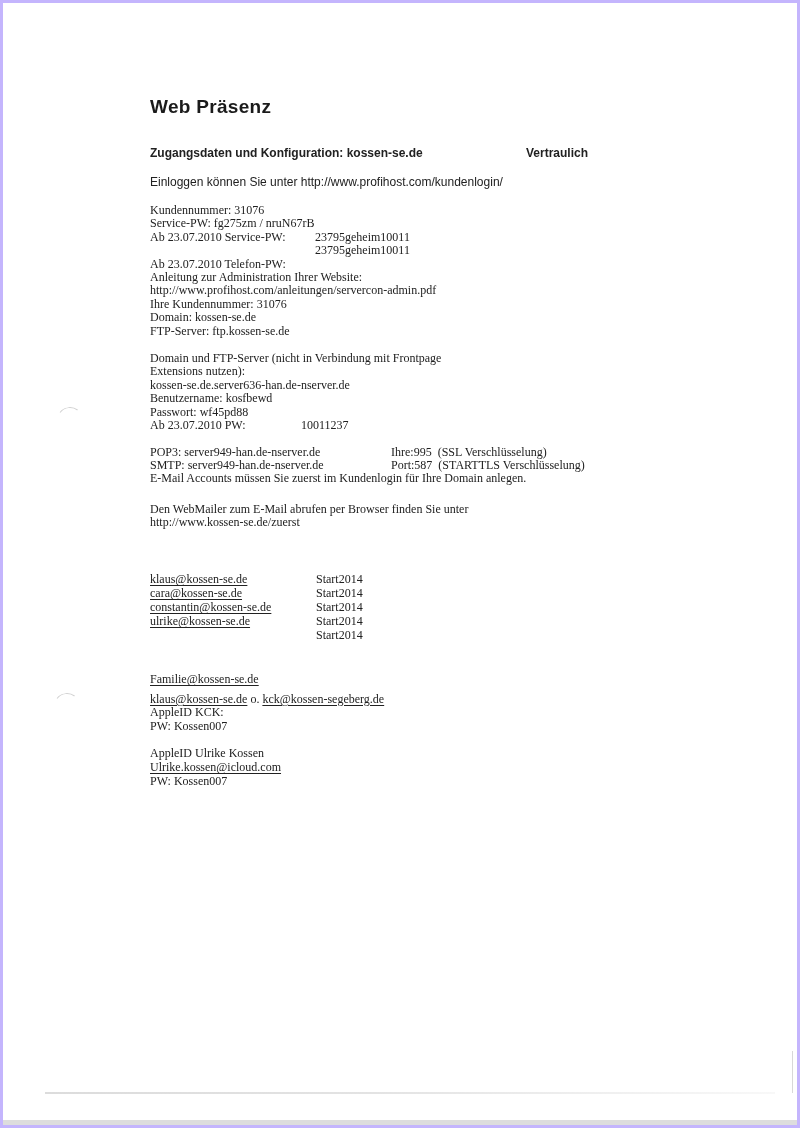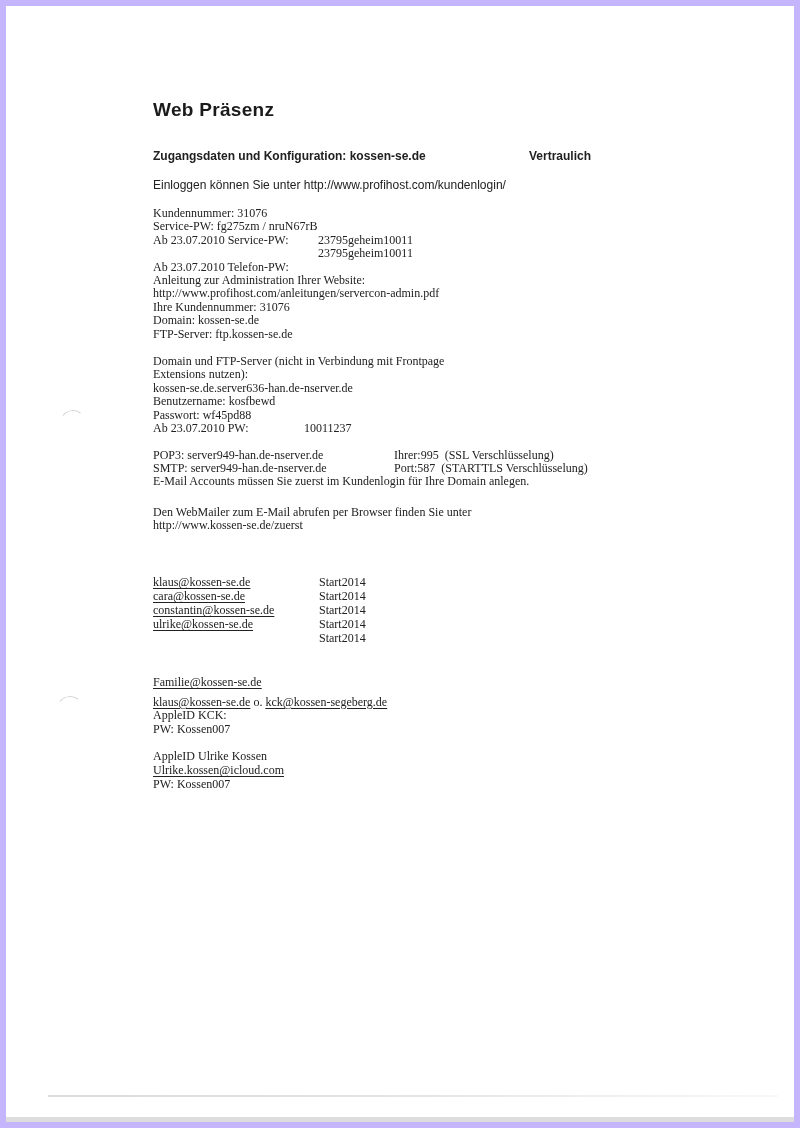--- a/index.html
+++ b/index.html
@@ -3,21 +3,21 @@
 <meta charset="utf-8">
 <style>
   html, body { margin: 0; padding: 0; background: #ffffff; }
   body {
     width: 800px; height: 1128px; position: relative;
     font-family: "Liberation Sans", "DejaVu Sans", sans-serif;
     color: #212121;
   }
   .page {
     position: absolute; left: 0; top: 0; width: 800px; height: 1128px;
-    box-sizing: border-box; border: 6px solid #c4b5fd; background: #ffffff;
+    box-sizing: border-box; border: 3px solid #c4b5fd; background: #ffffff;
     overflow: hidden;
   }
   .block { position: absolute; font-size: 12px; line-height: 13.4px; }
   .block .line { white-space: pre-wrap; font-family: Liberation Serif, serif; }
   .bold { font-weight: bold; }
   .doc-title {
     position: absolute; left: 147px; top: 93px;
     font-size: 19px; font-weight: bold; letter-spacing: 0.3px; color: #1b1b1b;
   }
   .tab { display: inline-block; white-space: pre-wrap; vertical-align: top; }
@@ -77,21 +77,21 @@
   <div class="block" style="left:147px; top:349px;">
     <div class="line">Domain und FTP-Server (nicht in Verbindung mit Frontpage</div>
     <div class="line">Extensions nutzen):</div>
     <div class="line">kossen-se.de.server636-han.de-nserver.de</div>
     <div class="line">Benutzername: kosfbewd</div>
     <div class="line">Passwort: wf45pd88</div>
     <div class="line"><span class="tab" style="width:151px;">Ab 23.07.2010 PW:</span><span>10011237</span></div>
   </div>
 
   <div class="block" style="left:147px; top:442.5px;">
-    <div class="line"><span class="tab" style="width:241px;">POP3: server949-han.de-nserver.de</span><span>Ihrer:995  (SSL Verschlüsselung)</span></div>
+    <div class="line"><span class="tab" style="width:241px;">POP3: server949-han.de-nserver.de</span><span>Ihre:995  (SSL Verschlüsselung)</span></div>
     <div class="line"><span class="tab" style="width:241px;">SMTP: server949-han.de-nserver.de</span><span>Port:587  (STARTTLS Verschlüsselung)</span></div>
     <div class="line">E-Mail Accounts müssen Sie zuerst im Kundenlogin für Ihre Domain anlegen.</div>
   </div>
 
   <div class="block" style="left:147px; top:499.5px;">
     <div class="line">Den WebMailer zum E-Mail abrufen per Browser finden Sie unter</div>
     <div class="line">http://www.kossen-se.de/zuerst</div>
   </div>
 
   <div class="block" style="left:147px; top:569px; line-height:14px;">

